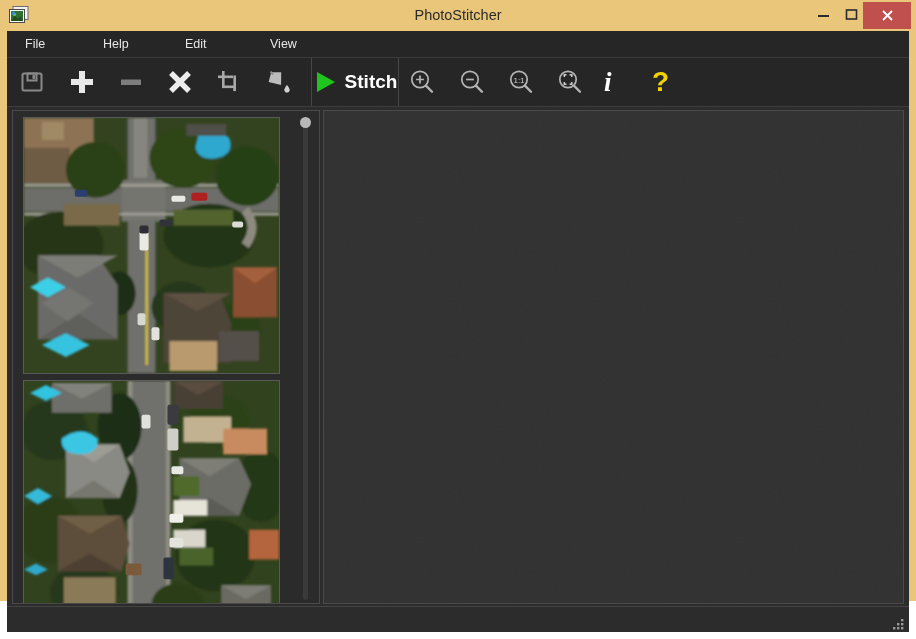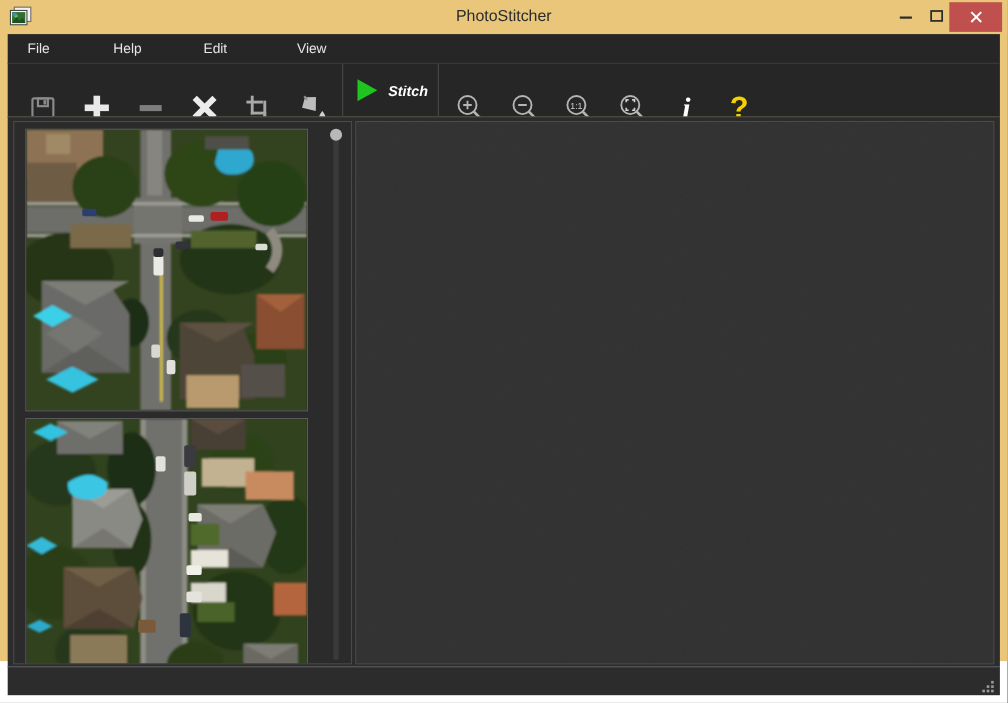--- a/index.html
+++ b/index.html
@@ -68,34 +68,34 @@
     position: absolute; left: 7px; top: 58px;
     width: 902px; height: 48px;
     background: #262626;
     box-sizing: border-box;
   }
   #tb-inner {
     position: relative;
     width: 100%; height: 100%;
   }
   .tbtn {
-    position: absolute; top: 20px;
+    position: absolute; top: 4px;
     width: 40px; height: 40px;
-    display: flex; align-items: center; justify-content: center;
+    display: flex; align-items: center; justify-content: flex-start;
   }
   #stitch-btn {
     position: absolute; left: 304px; top: 0px;
     width: 86px; height: 48px;
     border-left: 1px solid #474747;
     border-right: 1px solid #474747;
     display: flex; align-items: center; justify-content: center;
     gap: 6px;
   }
   #stitch-label {
-    font-size: 13px; font-weight: bold; color: #ffffff; font-style: italic;
+    font-size: 19px; font-weight: bold; color: #ffffff;
   }
   .tb-text {
     font-size: 26px; font-weight: bold; line-height: 1;
   }
   #ico-info { color: #ffffff; font-style: italic; font-family: "Liberation Serif", serif; font-size: 27px; }
   #ico-help { color: #f2d300; font-size: 28px; font-weight: bold; }
 
   
   #body {
     position: absolute; left: 7px; top: 106px;

